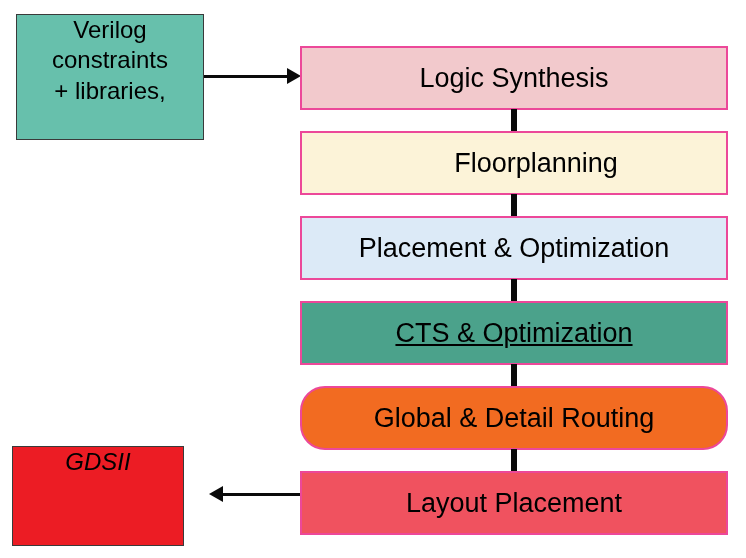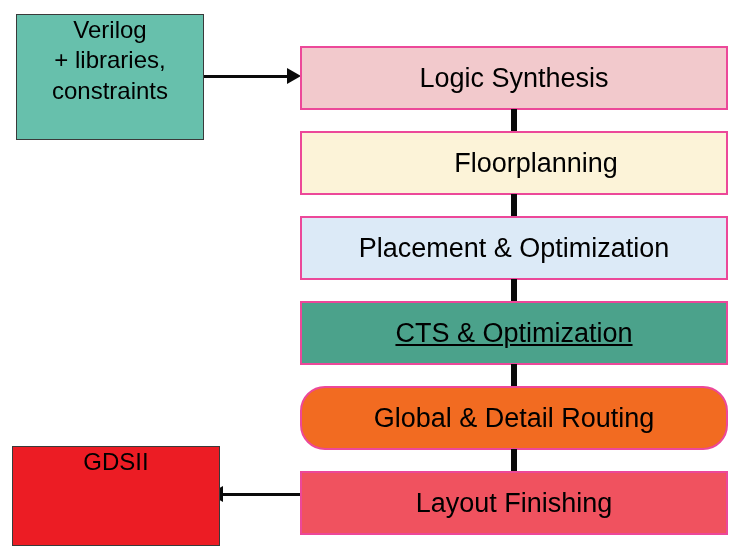--- a/index.html
+++ b/index.html
@@ -30,22 +30,23 @@
   }
   .input-box {
     left: 16px;
     top: 14px;
     width: 188px;
     height: 126px;
   }
   .output-box {
     left: 12px;
     top: 446px;
-    width: 208px;
+    width: 172px;
     height: 100px;
+    font-style: italic;
   }
   .stage-box {
     position: absolute;
     left: 300px;
     width: 428px;
     height: 64px;
     box-sizing: border-box;
     border: 2px solid #ec4899;
     display: flex;
     align-items: center;
@@ -106,22 +107,22 @@
     border-right: 14px solid #0a0a0a;
   }
 </style>
 </head>
 <body>
 
 <div class="canvas">
 
   <div class="side-box input-box" style="background-color: rgb(103, 192, 172);">
     <span>Verilog</span>
+    <span>constraints</span>
     <span>+ libraries,</span>
-    <span>constraints</span>
   </div>
 
   <div class="arrow-line arrow-in-line"></div>
   <div class="arrow-head arrow-in-head"></div>
 
   <div class="stage-box stage-0" style="background-color: rgb(242, 201, 204);">
     <span>Logic Synthesis</span>
   </div>
   <div class="connector conn-0"></div>
 
@@ -139,21 +140,21 @@
     <span>CTS &amp; Optimization</span>
   </div>
   <div class="connector conn-3"></div>
 
   <div class="stage-box stage-4" style="background-color: rgb(242, 107, 33); border-radius: 25px;">
     <span>Global &amp; Detail Routing</span>
   </div>
   <div class="connector conn-4"></div>
 
   <div class="stage-box stage-5" style="background-color: rgb(240, 82, 95);">
-    <span>Layout Finishing</span>
+    <span>Layout Placement</span>
   </div>
 
   <div class="arrow-line arrow-out-line"></div>
   <div class="arrow-head arrow-out-head"></div>
 
   <div class="side-box output-box" style="background-color: rgb(236, 28, 36);">
     <span>GDSII</span>
   </div>
 
 </div>

